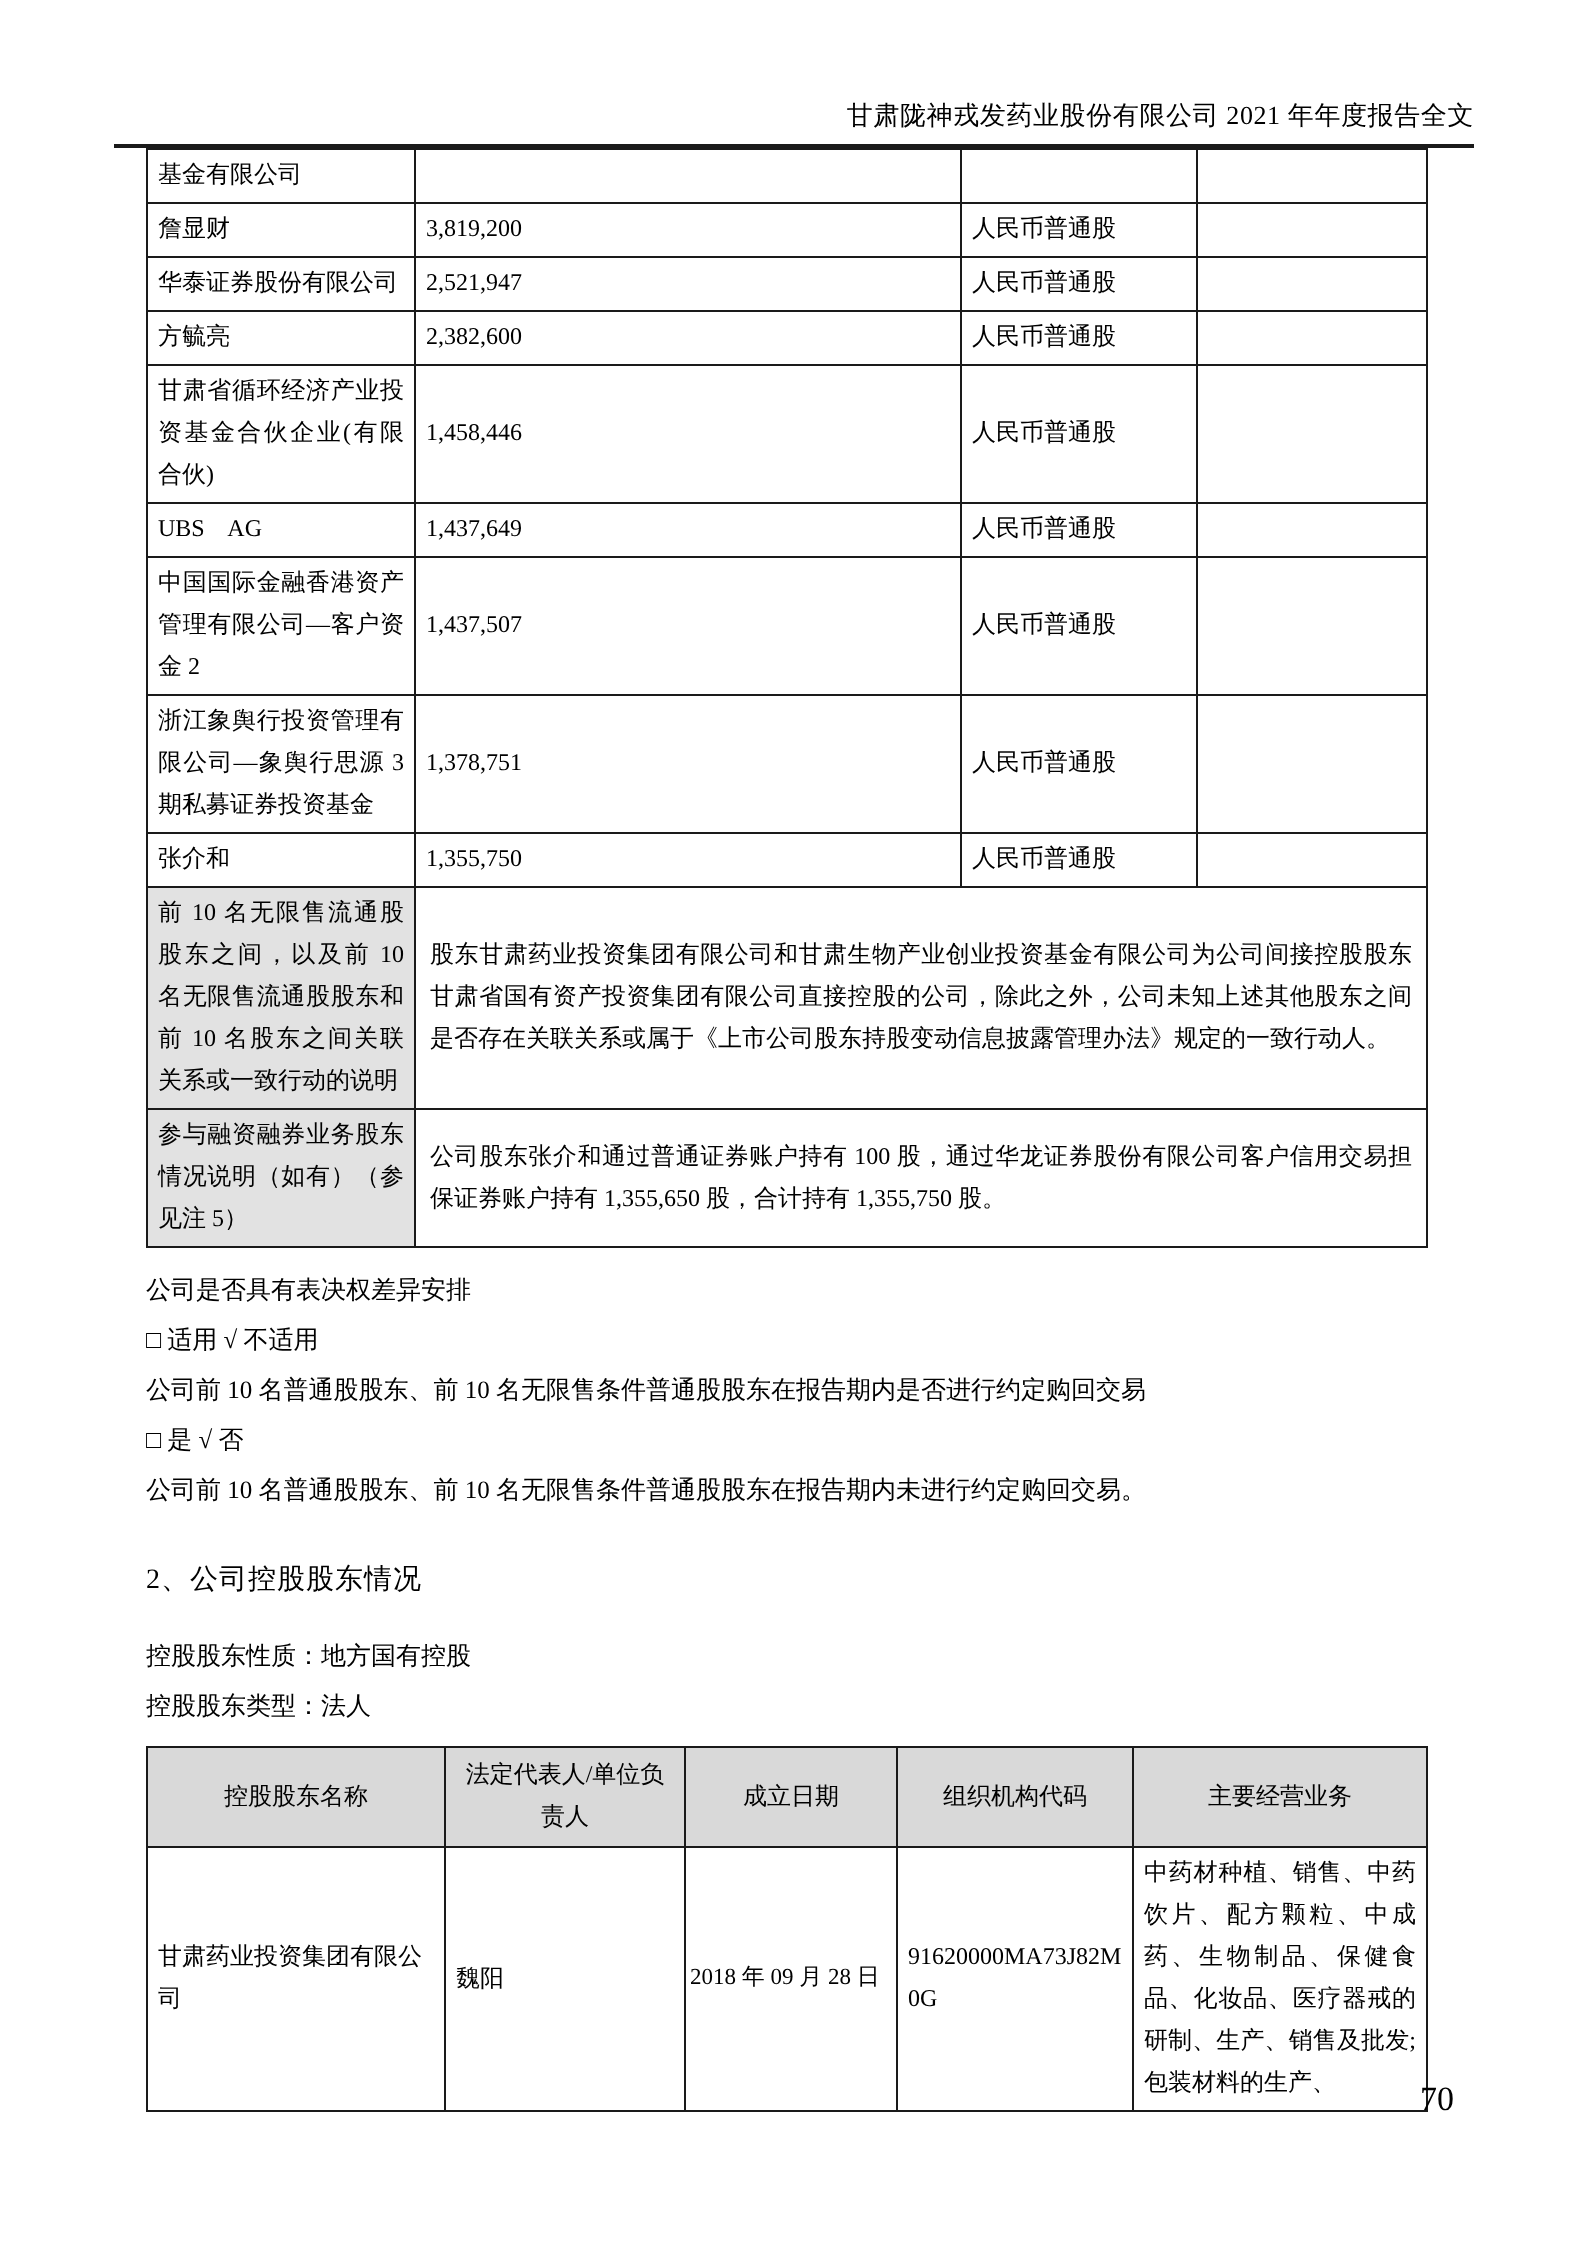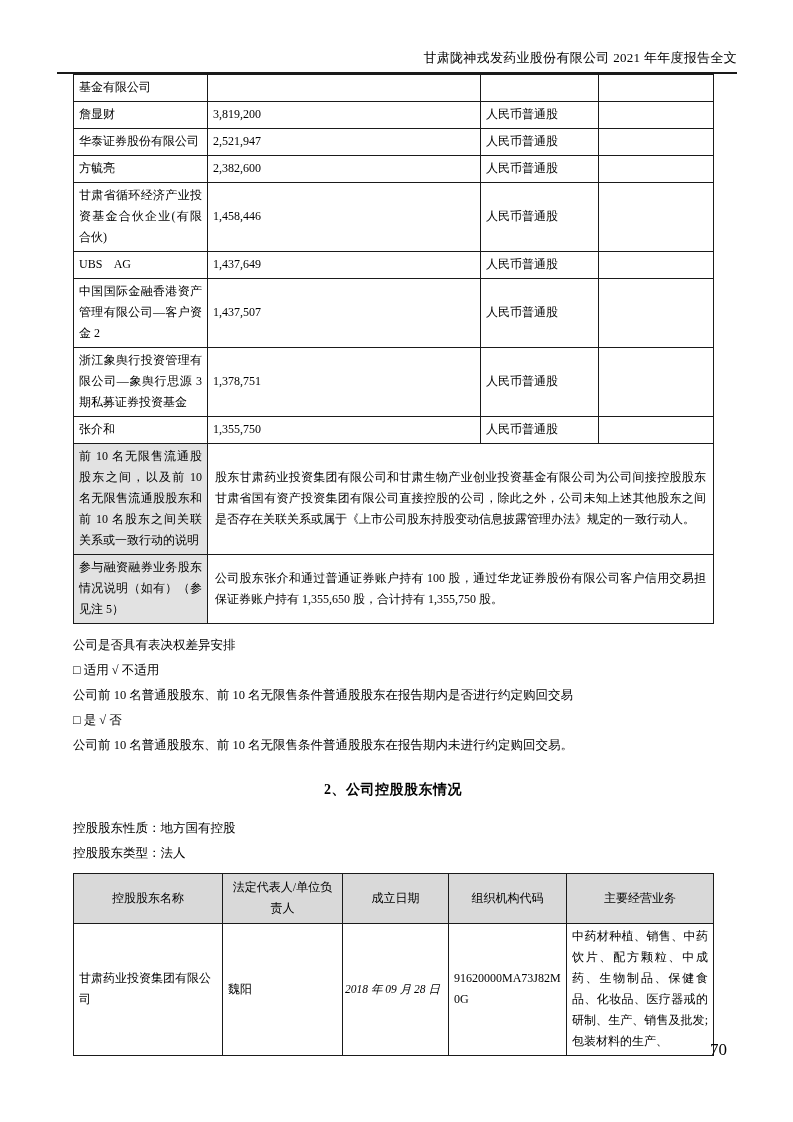--- a/index.html
+++ b/index.html
@@ -47,34 +47,33 @@
     background:var(--label-bg,#e2e2e2);
     text-align:justify;
   }
   .t1 .note-cell{text-align:justify;padding-left:7px;padding-right:7px;}
   .t2 th{
     background:var(--header-bg,#d9d9d9);
     text-align:center;
     height:44px;
   }
   .t2 td{height:118px;}
-  .t2 .c-estab{white-space:nowrap;font-size:11.5px;padding:2px 2px;font-style:italic;}
+  .t2 .c-estab{white-space:nowrap;font-size:11.5px;padding:2px 2px;}
   .t2 .c-biz{text-align:justify;}
   .para-block{margin-top:14px;}
   .para-block p, .sub-line{
     margin:0 0 10px 0;
     font-size:12.5px;
     line-height:15px;
   }
   .section-heading{
     margin:28px 0 22px 0;
     font-size:14px;
-    font-weight:bold;
+    font-weight:normal;
     letter-spacing:.5px;
-    text-align:center;
   }
   .page-number{
     position:absolute;
     top:1040px;
     right:66px;
     font-size:17px;
   }
 </style>
 </head>
 <body>

